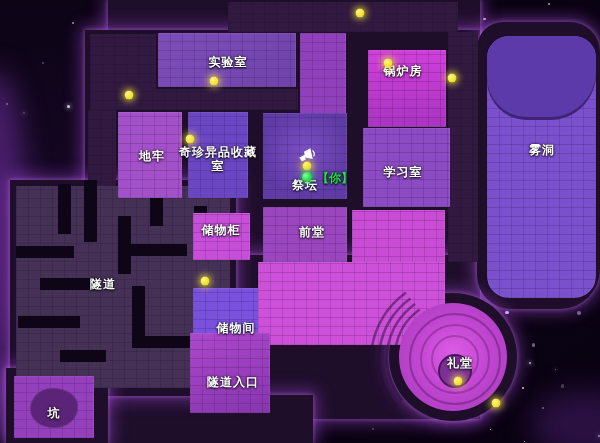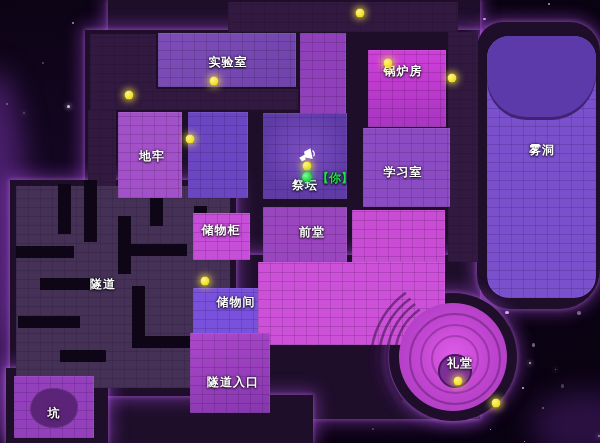--- a/index.html
+++ b/index.html
@@ -292,25 +292,26 @@
       <path d="M 27.4 115.4 A 66 66 0 0 1 40.1 18.9"></path>
       <path d="M 21.3 121.5 A 74 74 0 0 1 35.5 13.4"></path>
       <path d="M 15.2 127.7 A 82 82 0 0 1 30.9 7.8"></path>
     </g>
   </svg>
 
   <div class="rlabel" style="left:228px;top:62px">实验室</div>
   <div class="rlabel" style="left:403px;top:71px">锅炉房</div>
   <div class="rlabel" style="left:542px;top:150px">雾洞</div>
   <div class="rlabel" style="left:152px;top:156px">地牢</div>
+  <div class="rlabel wrap" style="left:218px;top:159px">奇珍异品收藏室</div>
   <div class="rlabel" style="left:305px;top:185px">祭坛</div>
   <div class="rlabel" style="left:403px;top:172px">学习室</div>
   <div class="rlabel" style="left:221px;top:230px">储物柜</div>
   <div class="rlabel" style="left:312px;top:232px">前堂</div>
-  <div class="rlabel" style="left:236px;top:302px">储物间</div>
+  <div class="rlabel" style="left:236px;top:328px">储物间</div>
   <div class="rlabel" style="left:103px;top:284px">隧道</div>
   <div class="rlabel" style="left:233px;top:382px">隧道入口</div>
   <div class="rlabel" style="left:54px;top:413px">坑</div>
   <div class="rlabel" style="left:460px;top:363px">礼堂</div>
 
   <div id="orbs" class="abs" style="inset:0;z-index:45">
       <div class="orb" style="left: 360px; top: 13px;"></div>
       <div class="orb" style="left: 129px; top: 95px;"></div>
       <div class="orb" style="left: 214px; top: 81px;"></div>
       <div class="orb" style="left: 190px; top: 139px;"></div>

